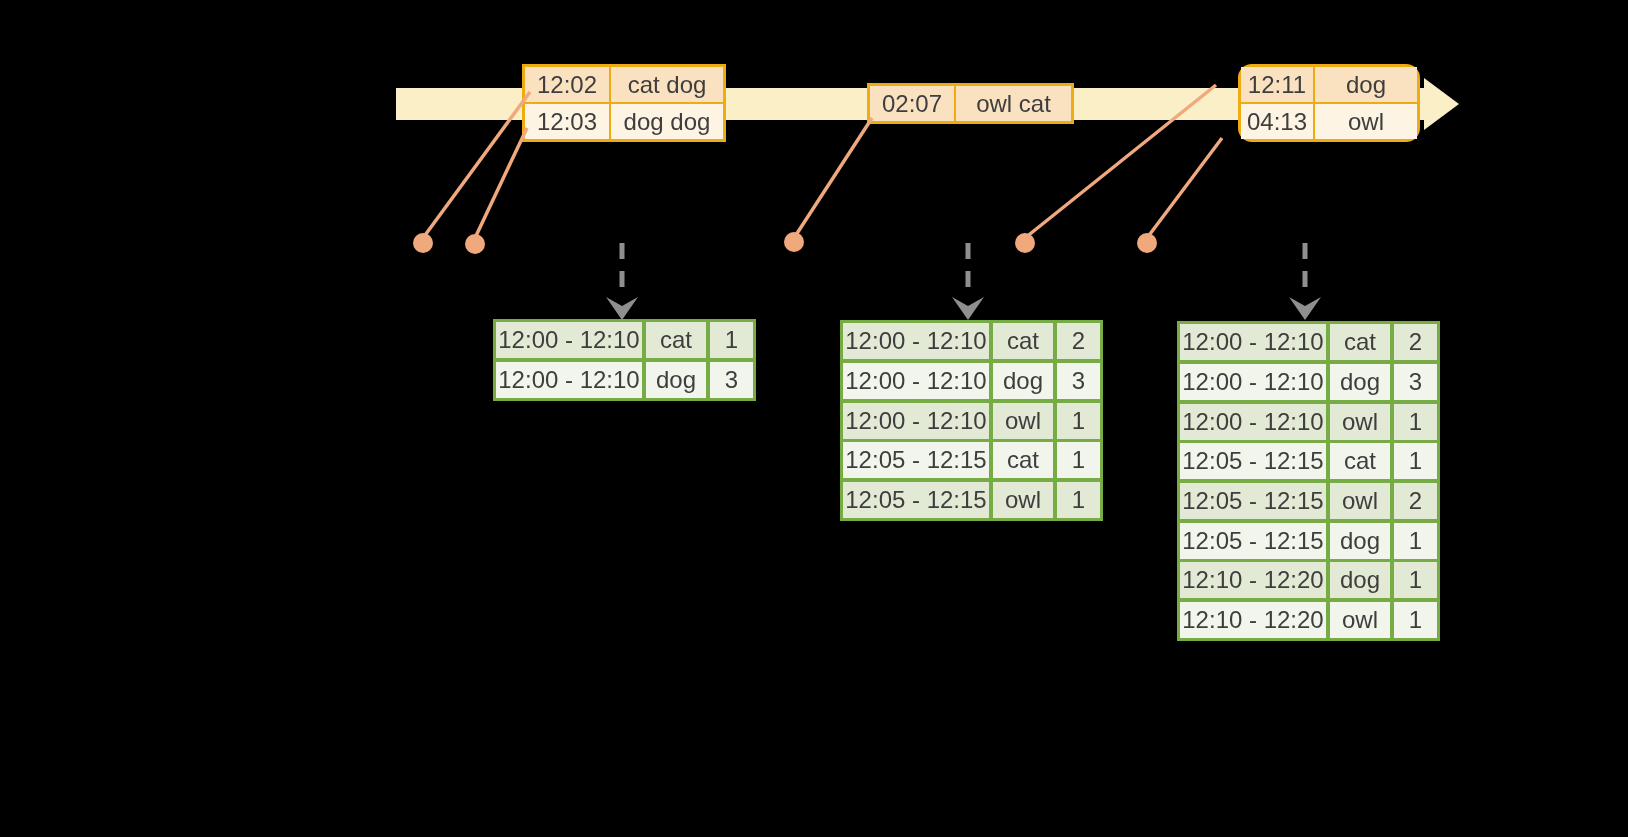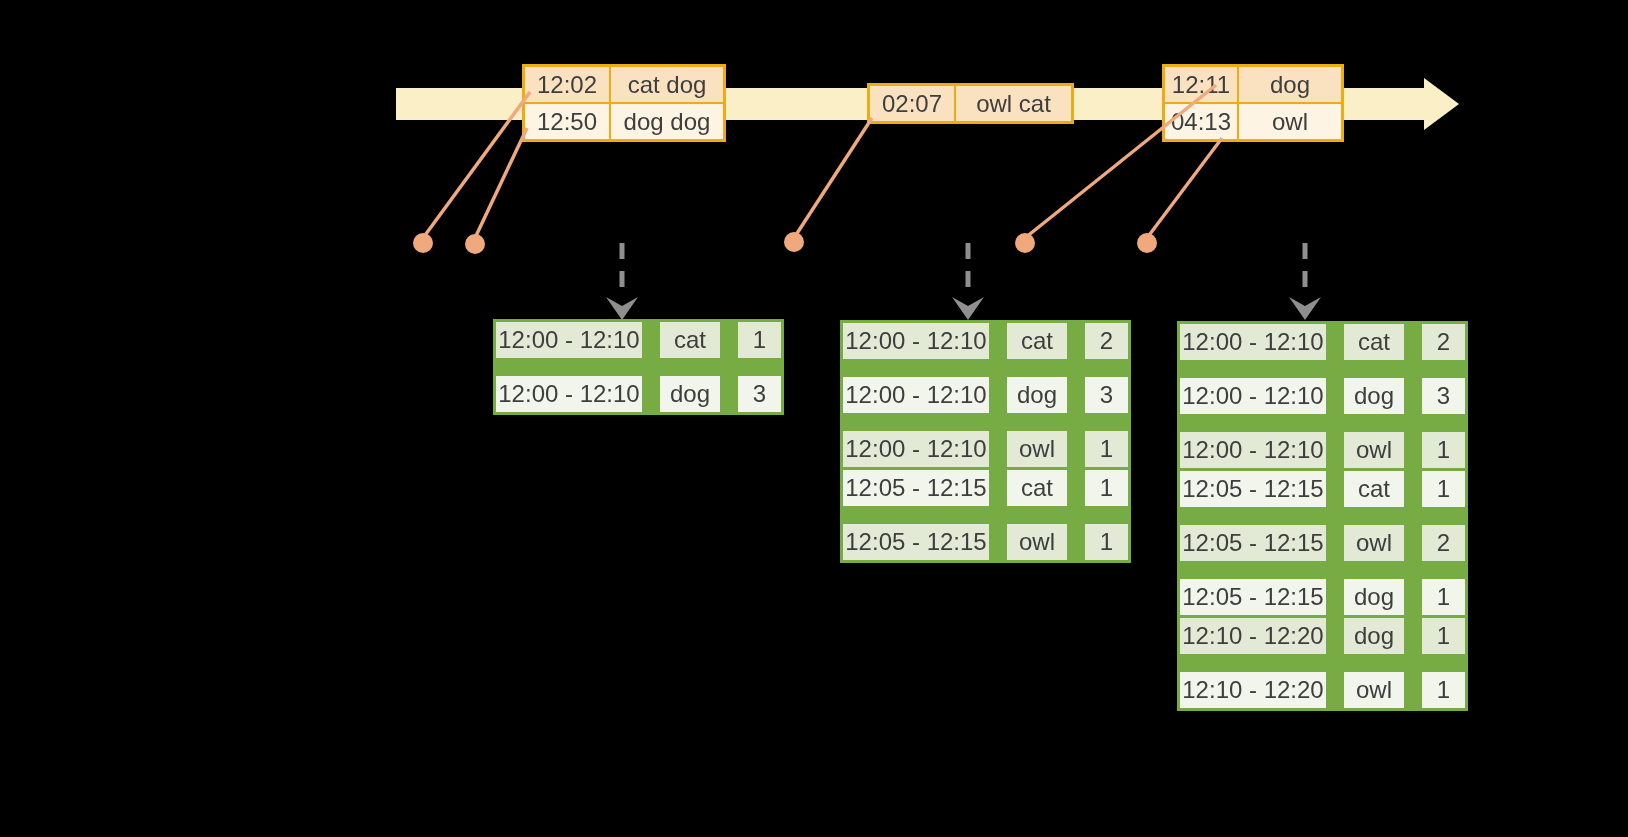--- a/index.html
+++ b/index.html
@@ -25,28 +25,28 @@
     background:var(--event-border); border:3px solid var(--event-border);
   }
   .event-table .cell {
     height:35px; font-size:24px;
     display:flex; align-items:center; justify-content:center;
   }
   .row-a { background:var(--event-row-a); }
   .row-b { background:var(--event-row-b); }
   #event-table-1 { left:522px; top:64px;  grid-template-columns:84px 112px; }
   #event-table-2 { left:867px; top:83px;  grid-template-columns:84px 115px; }
-  #event-table-3 { left:1162px; top:64px; grid-template-columns:72px 102px; }
+  #event-table-3 { left:1238px; top:64px; grid-template-columns:72px 102px;border-radius:14px; }
 
   
   .result-table {
     position:absolute; display:flex; flex-direction:column; gap:3px;
     background:var(--result-border); border:3px solid var(--result-border);
   }
-  .rgroup { display:grid; grid-template-columns:146px 60px 43px; gap:18px; background:var(--result-border); }
+  .rgroup { display:grid; grid-template-columns:146px 60px 43px; gap:4px; background:var(--result-border); }
   .result-table .cell {
     height:36px; font-size:24px;
     display:flex; align-items:center; justify-content:center;
   }
   .g-a { background:var(--result-row-a); }
   .g-b { background:var(--result-row-b); }
   #result-table-1 { left:493px;  top:319px; }
   #result-table-2 { left:840px;  top:320px; }
   #result-table-3 { left:1177px; top:321px; }
 
@@ -63,21 +63,21 @@
 
   <svg class="layer underlay" width="1628" height="837" viewBox="0 0 1628 837">
     <rect class="timeline-fill" x="396" y="88" width="1030" height="32"></rect>
     <polygon class="timeline-fill" points="1424,78 1459,104 1424,130"></polygon>
   </svg>
 
   <div class="tables">
     <div class="event-table" id="event-table-1">
       <div class="cell row-a">12:02</div>
       <div class="cell row-a">cat dog</div>
-      <div class="cell row-b">12:50</div>
+      <div class="cell row-b">12:03</div>
       <div class="cell row-b">dog dog</div>
     </div>
 
     <div class="event-table" id="event-table-2">
       <div class="cell row-a">02:07</div>
       <div class="cell row-a">owl cat</div>
     </div>
 
     <div class="event-table" id="event-table-3">
       <div class="cell row-a">12:11</div>

